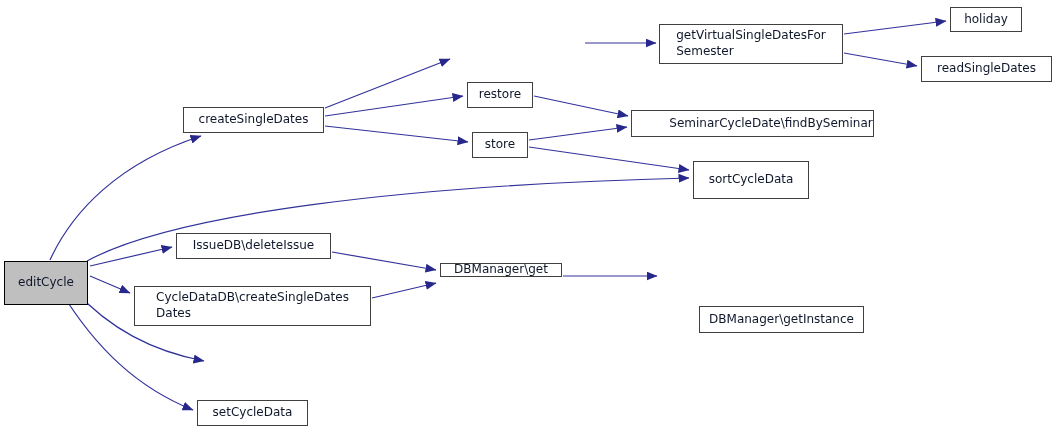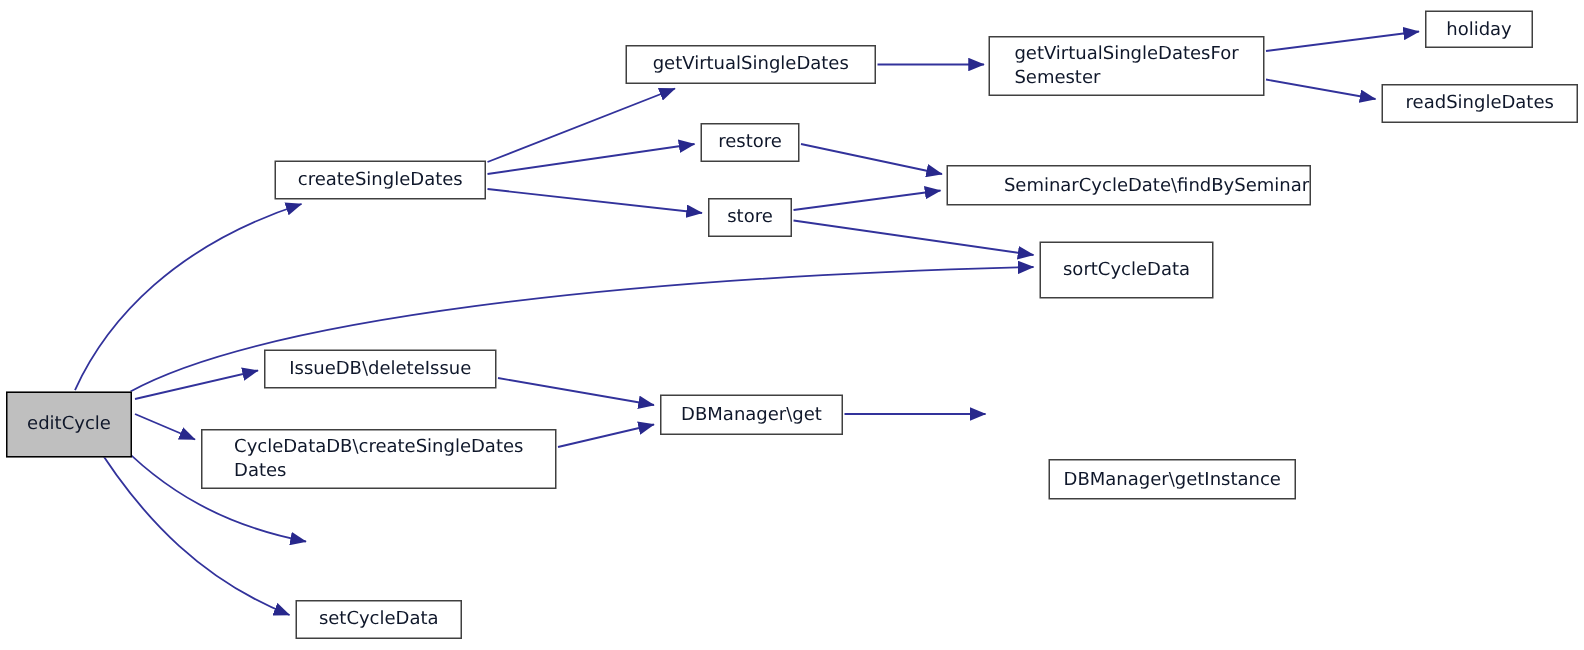--- a/index.html
+++ b/index.html
@@ -60,21 +60,20 @@
       <path d="M 332 252 L 436 270" marker-end="url(#arrow)"></path>
       <path d="M 372 298 L 436 283" marker-end="url(#arrow)"></path>
       <path d="M 563 276 L 657 276" marker-end="url(#arrow)"></path>
     </g>
   </svg>
 
   <div class="node root" style="left:4px;top:261px;width:84px;height:44px;">editCycle</div>
 
   <div class="node" style="left:183px;top:107px;width:141px;height:26px;">createSingleDates</div>
 
-  <div class="node" style="left:417px;top:30px;width:167px;height:26px;">getVirtualSingleDates</div>
 
   <div class="node" style="left:659px;top:24px;width:184px;height:40px;">getVirtualSingleDatesFor
 Semester</div>
 
   <div class="node" style="left:950px;top:7px;width:72px;height:25px;">holiday</div>
 
   <div class="node" style="left:921px;top:56px;width:131px;height:26px;">readSingleDates</div>
 
   <div class="node" style="left:467px;top:82px;width:66px;height:26px;">restore</div>
 
@@ -82,20 +81,20 @@
 
   <div class="node" style="left:631px;top:110px;width:243px;height:27px;padding-left:37px;">SeminarCycleDate\findBySeminar</div>
 
   <div class="node" style="left:693px;top:161px;width:116px;height:38px;">sortCycleData</div>
 
   <div class="node" style="left:176px;top:233px;width:155px;height:26px;">IssueDB\deleteIssue</div>
 
   <div class="node" style="left:134px;top:286px;width:237px;height:40px;">CycleDataDB\createSingleDates
 Dates</div>
 
-  <div class="node" style="left:440px;top:263px;width:122px;height:27px;">DBManager\get</div>
+  <div class="node" style="left:440px;top:263px;width:122px;height:14px;">DBManager\get</div>
 
   <div class="node" style="left:699px;top:262px;width:165px;height:27px;margin-top:44px;">DBManager\getInstance</div>
 
 
   <div class="node" style="left:197px;top:400px;width:111px;height:26px;">setCycleData</div>
 
 </div>
 
 </body></html>

